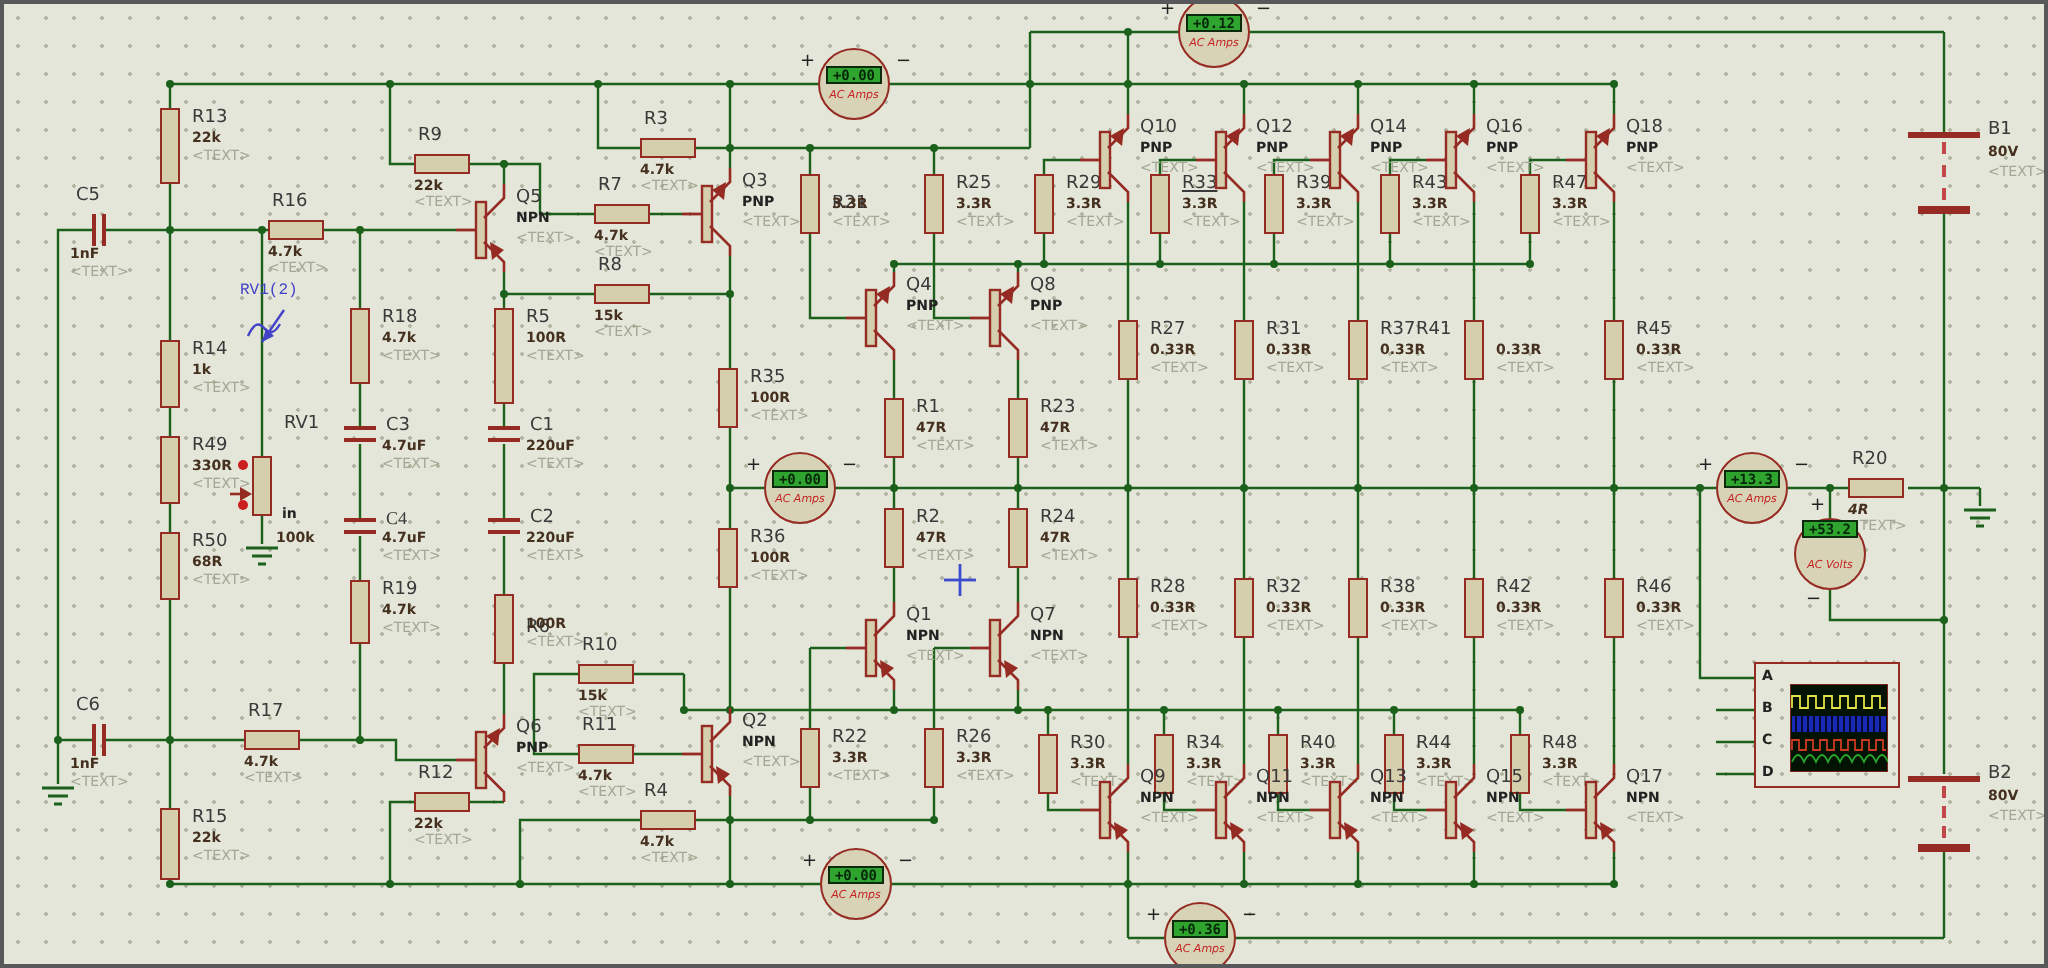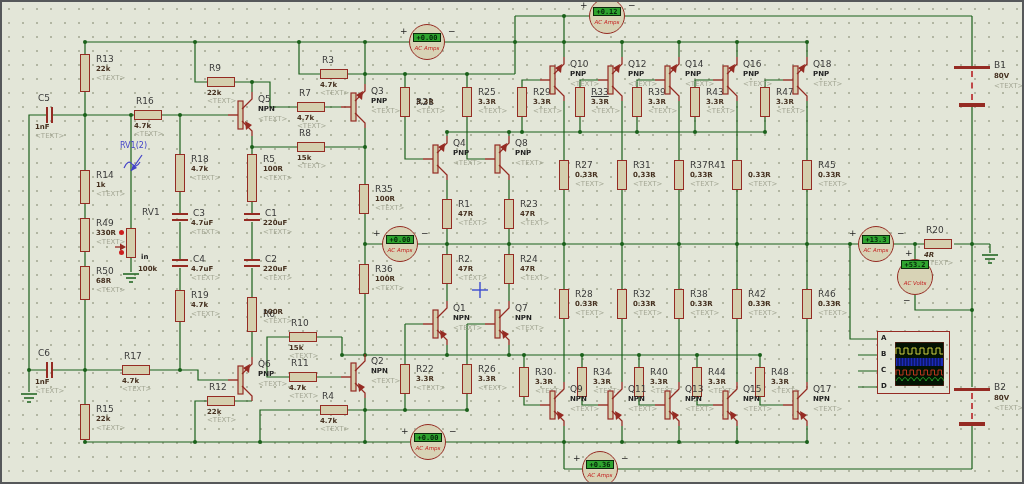--- a/index.html
+++ b/index.html
@@ -21,21 +21,21 @@
   .capplateH{position:absolute;height:2px;background:#952b23;}
   .meter{position:absolute;width:36px;height:36px;border-radius:50%;border:1.3px solid #952b23;background:#d8d3b6;box-sizing:border-box;}
   .mdisp{position:absolute;background:#2fa42f;border:1px solid #0c2a0c;color:#06260a;font-family:"DejaVu Sans Mono",monospace;font-size:7px;font-weight:bold;text-align:center;line-height:9px;width:28px;height:9px;box-sizing:border-box;}
   .munit{position:absolute;width:34px;text-align:center;font-size:5.5px;font-style:italic;color:#c42222;line-height:6px;}
   .msign{position:absolute;font-size:9px;color:#222;line-height:9px;}
   .bplate{position:absolute;background:#952b23;}
   .bdash{position:absolute;border-left:2px dashed #c04848;}
   .scopebox{position:absolute;border:1.5px solid #952b23;box-sizing:border-box;}
   .scopechan{position:absolute;font-size:7px;font-weight:bold;color:#222;line-height:7px;}
   .potdot{position:absolute;width:5px;height:5px;border-radius:50%;background:#cc1f1f;}
-  .blue{color:#4343c8;}
+  .blue{color:#4343c8;font-family:Liberation Mono, monospace;}
 </style>
 </head>
 <body>
 
 <div class="canvas" id="canvas">
     <svg width="1024" height="484" style="position: absolute; left: 0px; top: 0px;">
       <path d="M44,113L27,113L27,390M27,368L44,368M50,113L132,113M50,368L120,368M83,40L83,52M83,90L83,168M83,202L83,216M83,250L83,264M83,298L83,402M83,438L83,440M83,40L407,40M443,40L805,40M160,113L226,113M129,113L129,226M129,256L129,270M178,113L178,152M178,190L178,212M178,220L178,258M178,266L178,288M178,320L178,368M148,368L196,368L196,378L226,378M193,40L193,80L205,80M233,80L250,80L250,90M250,80L268,80L268,105L295,105M250,134L250,152M250,145L295,145M250,200L250,212M250,220L250,258M250,266L250,295M250,330L250,355M233,399L250,399M205,399L193,399L193,440M323,105L339,105M346,72L363,72M318,72L297,72L297,40M363,40L363,82M363,72L513,72M513,14L513,72M403,72L403,85M465,72L465,85M363,126L363,182M323,145L363,145M363,212L363,242M363,242L380,242M416,242L856,242M892,242L922,242M952,242L988,242M988,242L988,251M363,242L363,262M363,292L363,353M340,353L758,353M340,335L340,353M287,335L265,335L265,375L287,375M315,335L340,335M315,375L339,375M403,115L403,157L421,157M465,115L465,157L483,157M445,130L445,134M507,130L507,134M445,130L763,130M520,115L520,130M578,115L578,130M635,115L635,130M693,115L693,130M763,115L763,130M445,178L445,197M507,178L507,197M445,227L445,252M507,227L507,252M445,282L445,299M507,282L507,299M403,322L421,322M403,322L403,362M465,322L483,322M465,322L465,362M445,343L445,353M507,343L507,353M363,352L363,353M363,396L363,440M346,408L363,408M363,408L465,408M403,392L403,408M465,392L465,408M318,408L258,408L258,440M83,440L408,440M444,440L805,440M520,85L520,78L538,78M578,85L578,78L596,78M635,85L635,78L653,78M693,85L693,78L711,78M763,85L763,78L781,78M562,14L562,55M620,40L620,55M677,40L677,55M735,40L735,55M805,40L805,55M562,99L562,158M620,99L620,158M677,99L677,158M735,99L735,158M805,99L805,158M562,188L562,287M620,188L620,287M677,188L677,287M735,188L735,287M805,188L805,287M562,317L562,380M620,317L620,380M677,317L677,380M735,317L735,380M805,317L805,380M562,424L562,440M620,424L620,440M677,424L677,440M735,424L735,440M805,424L805,440M522,353L522,365M580,353L580,365M637,353L637,365M695,353L695,365M758,353L758,365M522,395L522,403L538,403M580,395L580,403L596,403M637,395L637,403L653,403M695,395L695,403L711,403M758,395L758,403L781,403M513,14L587,14M623,14L970,14M970,14L970,64M970,101L970,385M970,420L970,467M562,440L562,467M562,467L580,467M616,467L970,467M913,242L913,257M913,293L913,308L970,308M848,242L848,337L875,337M856,353L875,353M856,369L875,369M856,385L875,385" fill="none" stroke="#1b611b" stroke-width="1.2"></path>
       <path d="M19,392h16 M22,396h10 M25,400h4 M121,272h16 M124,276h10 M127,280h4 M980,253h16 M983,257h10 M986,261h4 " fill="none" stroke="#1b611b" stroke-width="1.5"></path>
       <circle cx="83" cy="40" r="2" fill="#1b611b"></circle>
       <circle cx="83" cy="113" r="2" fill="#1b611b"></circle>
@@ -311,21 +311,21 @@
     <div class="lbl-name" style="left: 36px; top: 347px;">C6</div>
     <div class="lbl-val" style="left: 33px; top: 377px;">1nF</div>
     <div class="lbl-text" style="left: 33px; top: 386px;">&lt;TEXT&gt;</div>
     <div class="capplateH" style="left: 170px; top: 211px; width: 16px;"></div>
     <div class="capplateH" style="left: 170px; top: 217px; width: 16px;"></div>
     <div class="lbl-name" style="left: 191px; top: 207px;">C3</div>
     <div class="lbl-val" style="left: 189px; top: 218px;">4.7uF</div>
     <div class="lbl-text" style="left: 189px; top: 227px;">&lt;TEXT&gt;</div>
     <div class="capplateH" style="left: 170px; top: 257px; width: 16px;"></div>
     <div class="capplateH" style="left: 170px; top: 263px; width: 16px;"></div>
-    <div class="lbl-name" style="left: 191px; top: 253px;">C4</div>
+    <div class="lbl-name" style="left: 191px; top: 253px; font-family: Liberation Serif, serif;">C4</div>
     <div class="lbl-val" style="left: 189px; top: 264px;">4.7uF</div>
     <div class="lbl-text" style="left: 189px; top: 273px;">&lt;TEXT&gt;</div>
     <div class="capplateH" style="left: 242px; top: 211px; width: 16px;"></div>
     <div class="capplateH" style="left: 242px; top: 217px; width: 16px;"></div>
     <div class="lbl-name" style="left: 263px; top: 207px;">C1</div>
     <div class="lbl-val" style="left: 261px; top: 218px;">220uF</div>
     <div class="lbl-text" style="left: 261px; top: 227px;">&lt;TEXT&gt;</div>
     <div class="capplateH" style="left: 242px; top: 257px; width: 16px;"></div>
     <div class="capplateH" style="left: 242px; top: 263px; width: 16px;"></div>
     <div class="lbl-name" style="left: 263px; top: 253px;">C2</div>

